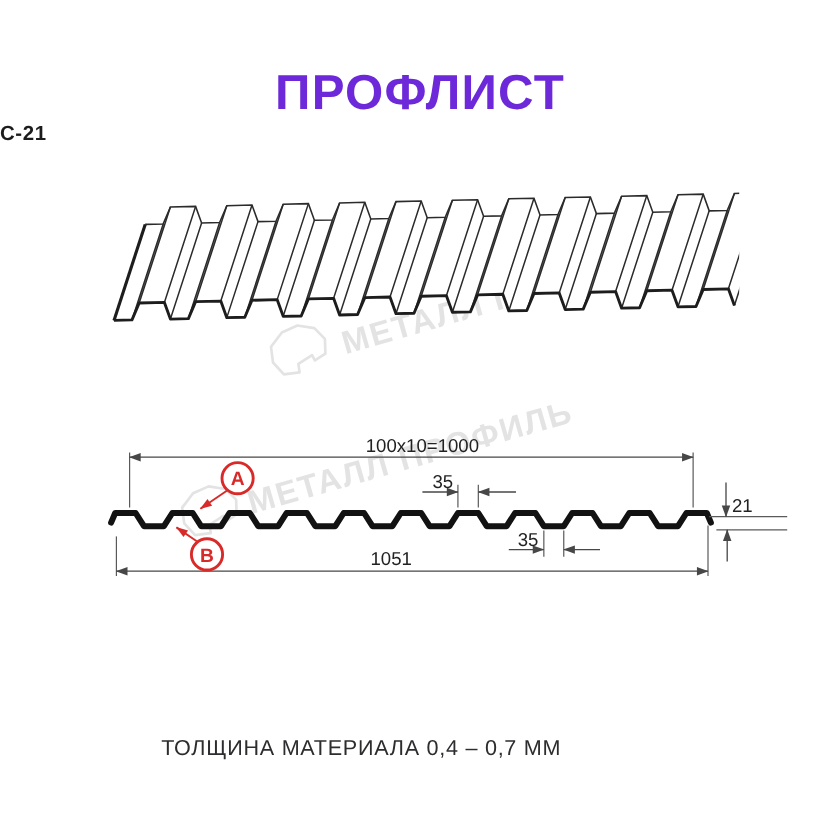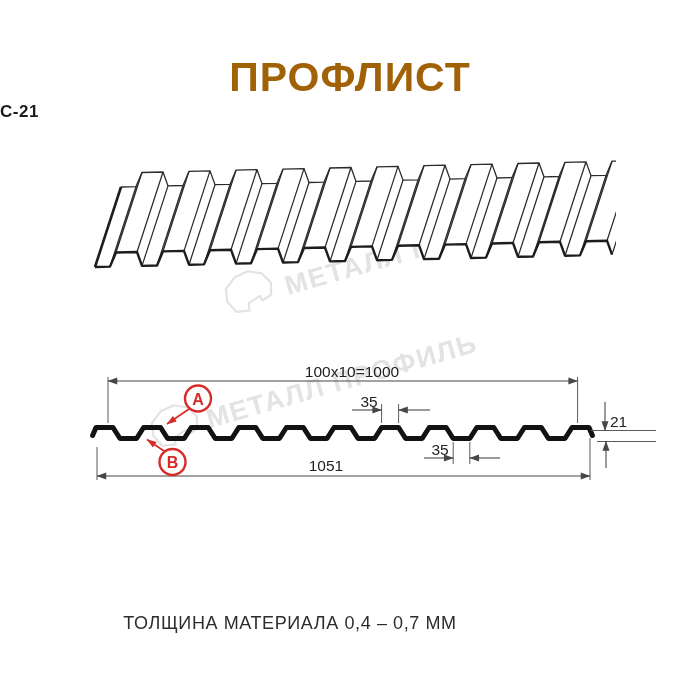--- a/index.html
+++ b/index.html
@@ -1,22 +1,22 @@
 <!DOCTYPE html>
 <html><head>
 <meta charset="utf-8">
 <style>
   html,body{margin:0;padding:0;background:#fff;}
   .page{position:relative;width:700px;height:700px;background:#fff;overflow:hidden;
         font-family:"Liberation Sans","DejaVu Sans",sans-serif;}
   .title{position:absolute;top:57px;left:0;width:700px;text-align:center;margin:0;
-         font-size:41px;font-weight:bold;letter-spacing:1px;color:#a16207;line-height:1;}
+         font-size:41px;font-weight:bold;letter-spacing:1px;color:#6d28d9;line-height:1;}
   .subtitle{position:absolute;top:102px;left:0;width:700px;text-align:left;
          font-size:17px;font-weight:bold;color:#1c1c1c;letter-spacing:.5px;}
-  .footer{position:absolute;top:613px;left:0;width:580px;text-align:center;
+  .footer{position:absolute;top:613px;left:11px;width:580px;text-align:center;
          font-size:18px;font-weight:normal;color:#2d2d2f;letter-spacing:.6px;}
   svg.canvas{position:absolute;left:0;top:0;width:700px;height:700px;}
   .dimline{stroke:#474747;stroke-width:1.1;fill:none;}
   .extline{stroke:#5a5a5a;stroke-width:1;fill:none;}
   .dimtext{font-family:"Liberation Sans","DejaVu Sans",sans-serif;font-size:15.5px;fill:#222;}
   .wmtext{font-family:"Liberation Sans","DejaVu Sans",sans-serif;font-size:27px;font-weight:bold;
           letter-spacing:1.5px;fill:#e3e3e3;}
   .redline{stroke:#d92a2a;stroke-width:1.6;fill:none;}
   .redcirc{stroke:#d92a2a;stroke-width:2.4;fill:none;}
   .redtext{font-family:"Liberation Sans","DejaVu Sans",sans-serif;font-size:16px;font-weight:bold;

